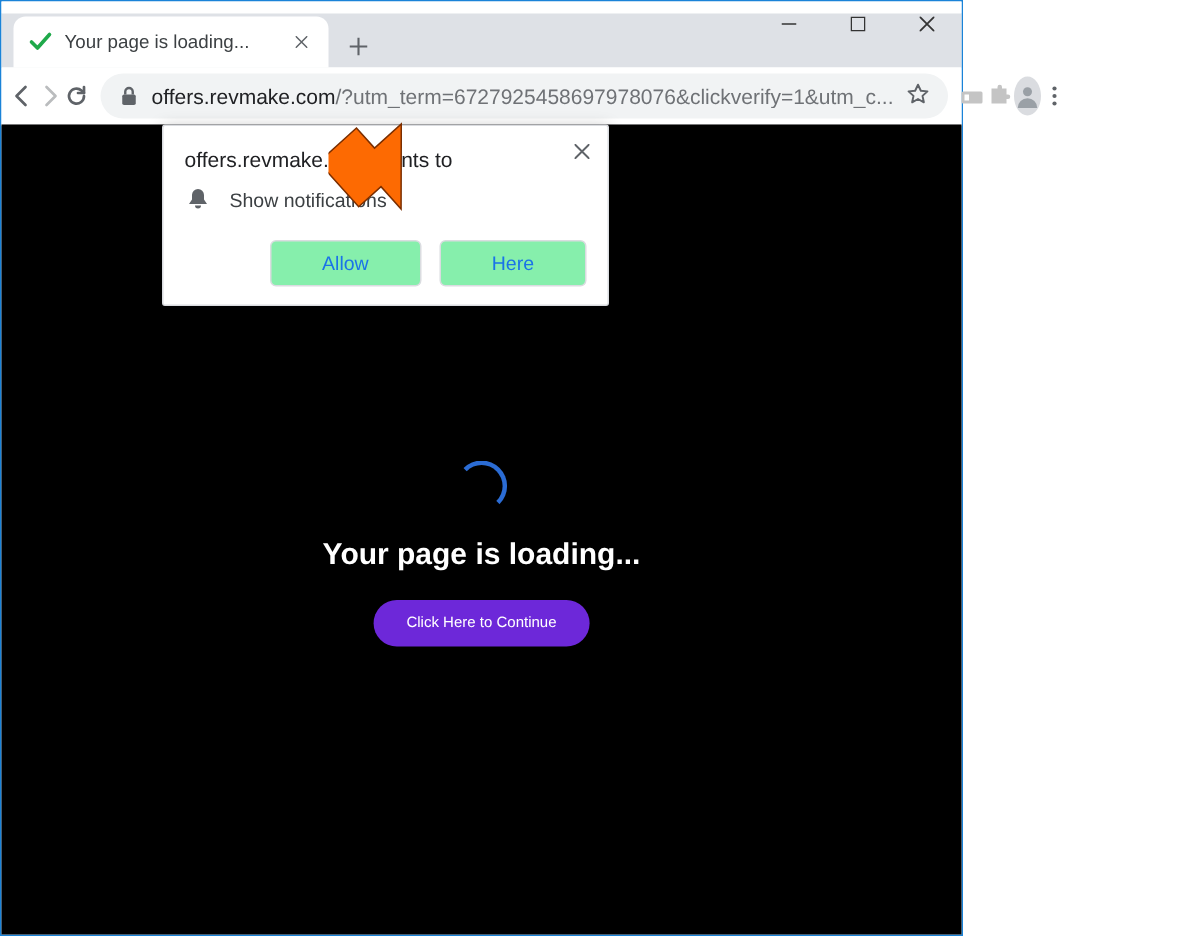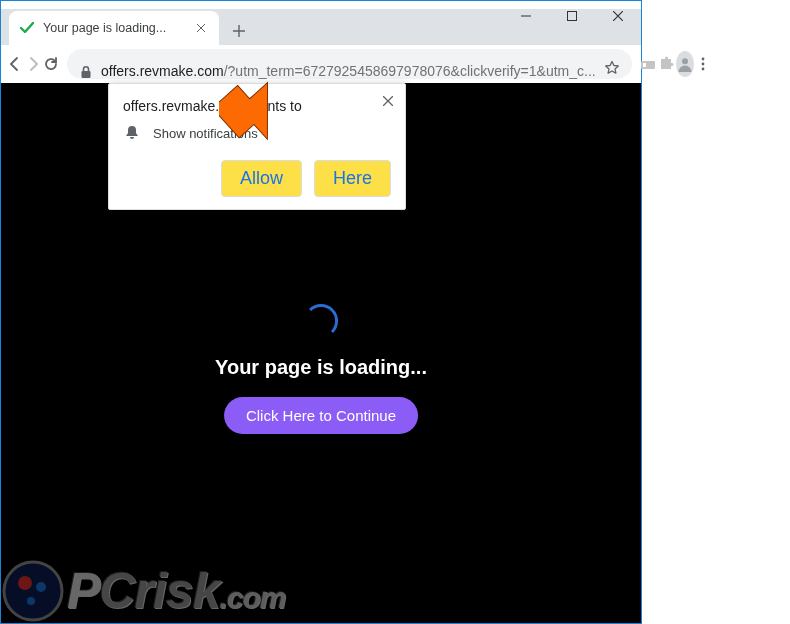--- a/index.html
+++ b/index.html
@@ -16,46 +16,46 @@
 .tab .favico{width:16px;height:16px;display:flex;align-items:center;justify-content:center}
 .tab .favico svg{display:block}
 .tab-title{flex:1;white-space:nowrap;overflow:hidden;text-overflow:ellipsis;color:#3c4043;font-size:12.5px}
 .tab-close{width:16px;height:16px;display:flex;align-items:center;justify-content:center;color:#5f6368;border-radius:50%}
 .newtab{width:28px;height:28px;display:flex;align-items:center;justify-content:center;margin-left:6px;color:#5f6368;border-radius:50%}
 
 
 .toolbar{display:flex;align-items:center;height:38px;background:#fff;border-bottom:1px solid #dadce0;padding:0 6px;gap:2px}
 .tool-ico{width:30px;height:30px;display:flex;align-items:center;justify-content:center;color:#5f6368;border-radius:50%}
 .tool-ico.disabled{color:#babcbe}
-.omnibox{flex:1;display:flex;align-items:flex-end;height:30px;background:#f1f3f4;border-radius:15px;padding:0 12px;gap:8px;margin:0 6px;color:#202124}
+.omnibox{flex:1;display:flex;align-items:center;height:30px;background:#f1f3f4;border-radius:15px;padding:0 12px;gap:8px;margin:0 6px;color:#202124}
 .omnibox .lock{width:14px;height:14px;color:#5f6368}
 .omnibox .url{flex:1;white-space:nowrap;overflow:hidden;text-overflow:ellipsis;font-size:14px;color:#3c4043}
 .omnibox .url .domain{color:#202124}
 .omnibox .url .path{color:#6f7276}
 .omnibox .star{color:#5f6368}
 .ext-ico{width:28px;height:28px;display:flex;align-items:center;justify-content:center;color:#b9bbbe}
 .avatar{width:26px;height:26px;border-radius:50%;background:#dadce0;display:flex;align-items:center;justify-content:center;color:#fff}
 .menu-ico{width:30px;height:30px;display:flex;align-items:center;justify-content:center;color:#5f6368}
 
 
 .content{position:absolute;top:82px;left:0;right:0;bottom:0;background:#000;overflow:hidden}
 .center{position:absolute;left:50%;top:53%;transform:translate(-50%,-50%);text-align:center}
 .spinner{width:28px;height:28px;margin:0 auto 18px;border:3px solid transparent;border-top-color:#2b6cd4;border-right-color:#2b6cd4;border-radius:50%}
 .loading-text{color:#fff;font-size:20px;font-weight:700;margin-bottom:18px}
-.cta{display:inline-block;background:#8b5cf6;color:#fff;font-size:15px;font-weight:500;padding:10px 22px;border-radius:22px;cursor:pointer;border:none}
+.cta{display:inline-block;background:#6d28d9;color:#fff;font-size:10px;font-weight:500;padding:10px 22px;border-radius:22px;cursor:pointer;border:none}
 
 
 .permission{position:absolute;left:107px;top:82px;width:298px;background:#fff;border:1px solid #dadce0;border-radius:2px;box-shadow:0 2px 10px rgba(0,0,0,.25);padding:14px 14px 12px;box-sizing:border-box}
 .perm-close{position:absolute;top:8px;right:8px;width:18px;height:18px;display:flex;align-items:center;justify-content:center;color:#5f6368}
 .perm-title{font-size:14px;color:#202124;margin-bottom:10px}
 .perm-row{display:flex;align-items:center;gap:12px;margin-bottom:18px}
 .bell{width:18px;height:18px;color:#5f6368}
 .perm-label{font-size:13px;color:#3c4043}
 .perm-actions{display:flex;justify-content:flex-end;gap:12px}
-.perm-btn{border:1px solid #dadce0;background:#fde047;color:#1a73e8;font-size:18px;padding:7px 18px;border-radius:4px;cursor:pointer}
+.perm-btn{border:1px solid #dadce0;background:#86efac;color:#1a73e8;font-size:13px;padding:7px 34px;border-radius:4px;cursor:pointer}
 
 
 .arrow{position:absolute;left:218px;top:78px;width:82px;height:70px;pointer-events:none}
 
 
 .watermark{position:absolute;left:0;bottom:0;display:flex;align-items:center;font-family:Arial,sans-serif;font-weight:700;font-style:italic;font-size:50px;opacity:.55}
 .wm-text{color:#808080;letter-spacing:-1px;text-shadow:1px 1px 0 #bbb, -1px -1px 0 #333}
 .wm-text .light{color:#bcbcbc}
 .wm-text .dotcom{font-size:30px;color:#aaa}
 .wm-logo{width:64px;height:64px;position:relative;margin-right:2px}
@@ -167,34 +167,20 @@
     </div>
   </div>
 
   <div class="content">
     <div class="center">
       <div class="spinner"></div>
       <div class="loading-text">Your page is loading...</div>
       <button class="cta">Click Here to Continue</button>
     </div>
 
-    <div class="watermark">
-      <span class="wm-logo">
-        <svg width="64" height="64" viewBox="0 0 64 64">
-          <circle cx="32" cy="32" r="29" fill="#0a1a46"></circle>
-          <circle cx="32" cy="32" r="29" fill="none" stroke="#7a7a7a" stroke-width="3"></circle>
-          <circle cx="24" cy="24" r="7" fill="#c62828"></circle>
-          <circle cx="40" cy="28" r="5" fill="#1565c0"></circle>
-          <circle cx="30" cy="42" r="4" fill="#1565c0"></circle>
-        </svg>
-      </span>
-      <span class="wm-text">
-        <span class="light">P</span><span>Crisk</span><span class="dotcom">.com</span>
-      </span>
-    </div>
   </div>
 
   <div class="permission">
     <div class="perm-close">
       <svg width="10" height="10">
           <path d="M0 0l10 10M10 0L0 10" stroke="currentColor" stroke-width="1.3"></path>
         </svg>
     </div>
     <div class="perm-title">offers.revmake.com wants to</div>
     <div class="perm-row">

